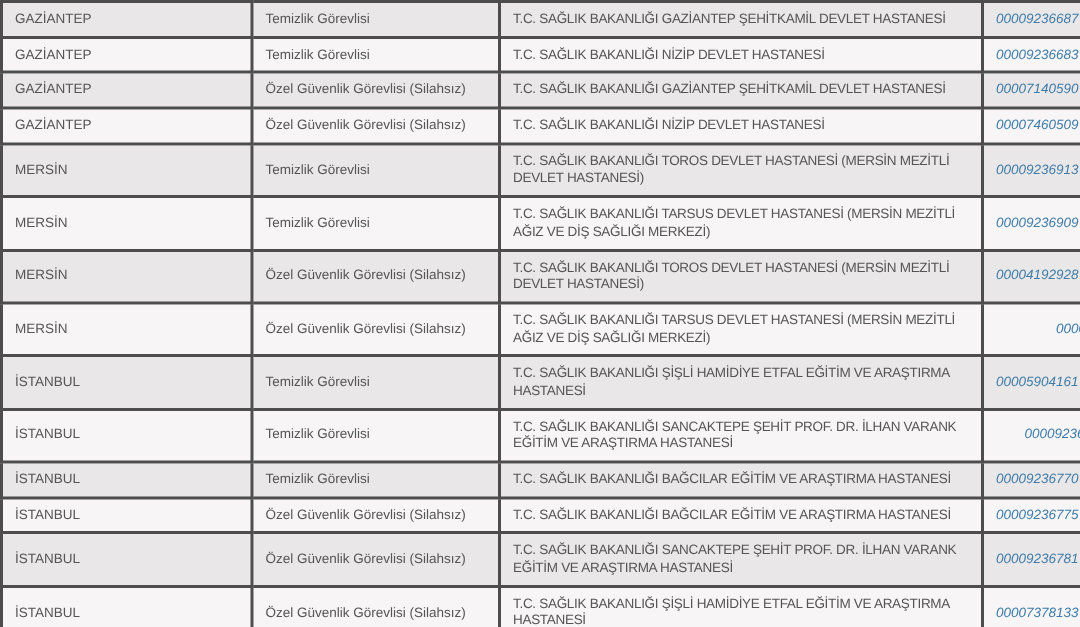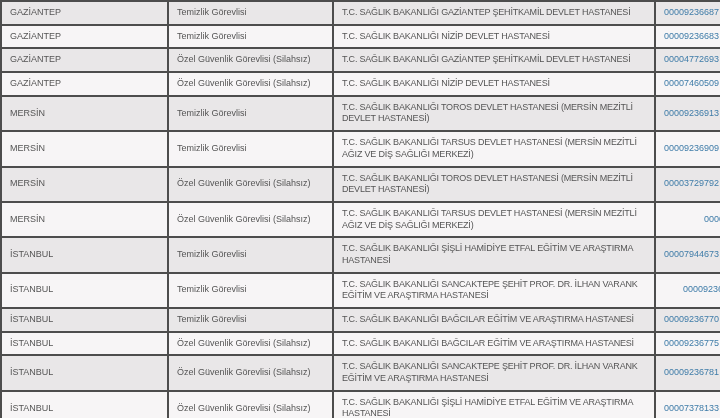--- a/index.html
+++ b/index.html
@@ -43,20 +43,21 @@
   td.col-id {
     width: 55px;
     text-align: right;
     padding-right: 3px;
     padding-left: 4px;
     white-space: nowrap;
   }
   td.col-id a {
     text-decoration: none;
     font-size: 9px;
+    font-style: italic;
   }
 </style>
 </head>
 <body>
 
 <div class="viewport">
   <table class="job-table">
     <tbody>
   <tr>
     <td class="col-city">GAZİANTEP</td>
@@ -74,21 +75,21 @@
     <td class="col-id">
       <a href="#" style="color: rgb(63, 124, 168);">00009236683</a>
     </td>
   </tr>
 
   <tr>
     <td class="col-city">GAZİANTEP</td>
     <td class="col-position">Özel Güvenlik Görevlisi (Silahsız)</td>
     <td class="col-institution">T.C. SAĞLIK BAKANLIĞI GAZİANTEP ŞEHİTKAMİL DEVLET HASTANESİ</td>
     <td class="col-id">
-      <a href="#" style="color: rgb(63, 124, 168);">00004772693</a>
+      <a href="#" style="color: rgb(63, 124, 168);">00007140590</a>
     </td>
   </tr>
 
   <tr>
     <td class="col-city">GAZİANTEP</td>
     <td class="col-position">Özel Güvenlik Görevlisi (Silahsız)</td>
     <td class="col-institution">T.C. SAĞLIK BAKANLIĞI NİZİP DEVLET HASTANESİ</td>
     <td class="col-id">
       <a href="#" style="color: rgb(63, 124, 168);">00007460509</a>
     </td>
@@ -110,39 +111,39 @@
     <td class="col-id">
       <a href="#" style="color: rgb(63, 124, 168);">00009236909</a>
     </td>
   </tr>
 
   <tr>
     <td class="col-city">MERSİN</td>
     <td class="col-position">Özel Güvenlik Görevlisi (Silahsız)</td>
     <td class="col-institution">T.C. SAĞLIK BAKANLIĞI TOROS DEVLET HASTANESİ (MERSİN MEZİTLİ DEVLET HASTANESİ)</td>
     <td class="col-id">
-      <a href="#" style="color: rgb(63, 124, 168);">00003729792</a>
+      <a href="#" style="color: rgb(63, 124, 168);">00004192928</a>
     </td>
   </tr>
 
   <tr>
     <td class="col-city">MERSİN</td>
     <td class="col-position">Özel Güvenlik Görevlisi (Silahsız)</td>
     <td class="col-institution">T.C. SAĞLIK BAKANLIĞI TARSUS DEVLET HASTANESİ (MERSİN MEZİTLİ AĞIZ VE DİŞ SAĞLIĞI MERKEZİ)</td>
     <td class="col-id">
       <a href="#" style="color: rgb(63, 124, 168); margin-left: 40px;">00009236911</a>
     </td>
   </tr>
 
   <tr>
     <td class="col-city">İSTANBUL</td>
     <td class="col-position">Temizlik Görevlisi</td>
     <td class="col-institution">T.C. SAĞLIK BAKANLIĞI ŞİŞLİ HAMİDİYE ETFAL EĞİTİM VE ARAŞTIRMA HASTANESİ</td>
     <td class="col-id">
-      <a href="#" style="color: rgb(63, 124, 168);">00007944673</a>
+      <a href="#" style="color: rgb(63, 124, 168);">00005904161</a>
     </td>
   </tr>
 
   <tr>
     <td class="col-city">İSTANBUL</td>
     <td class="col-position">Temizlik Görevlisi</td>
     <td class="col-institution">T.C. SAĞLIK BAKANLIĞI SANCAKTEPE ŞEHİT PROF. DR. İLHAN VARANK EĞİTİM VE ARAŞTIRMA HASTANESİ</td>
     <td class="col-id">
       <a href="#" style="color: rgb(63, 124, 168); margin-left: 19px;">00009236697</a>
     </td>

